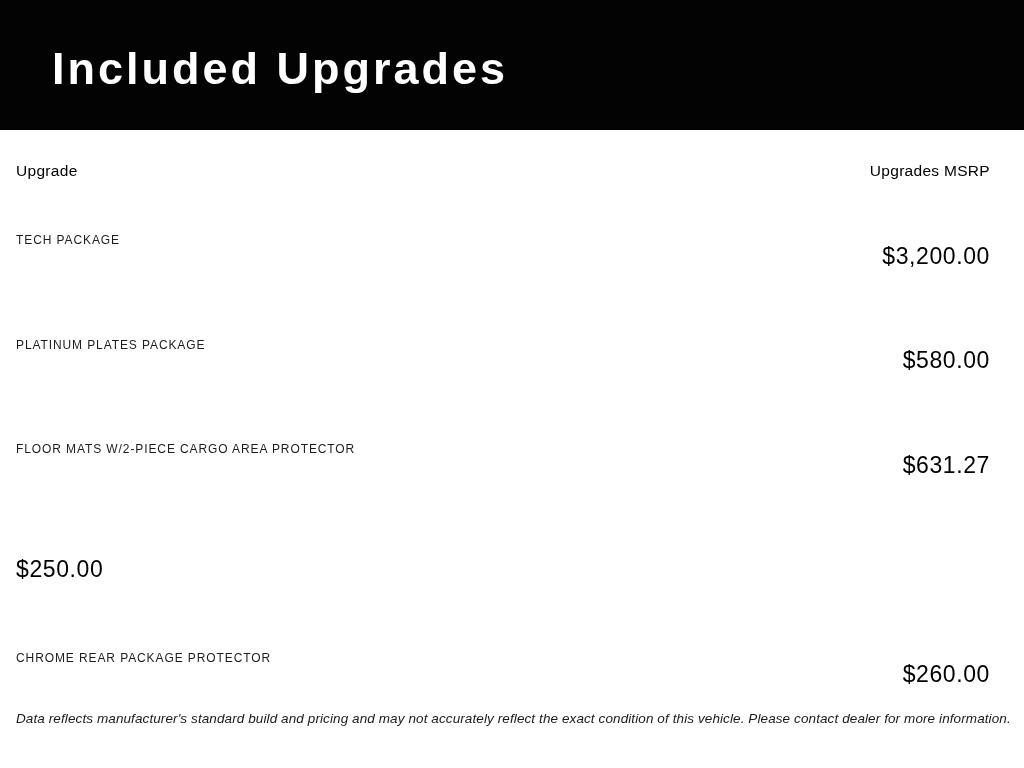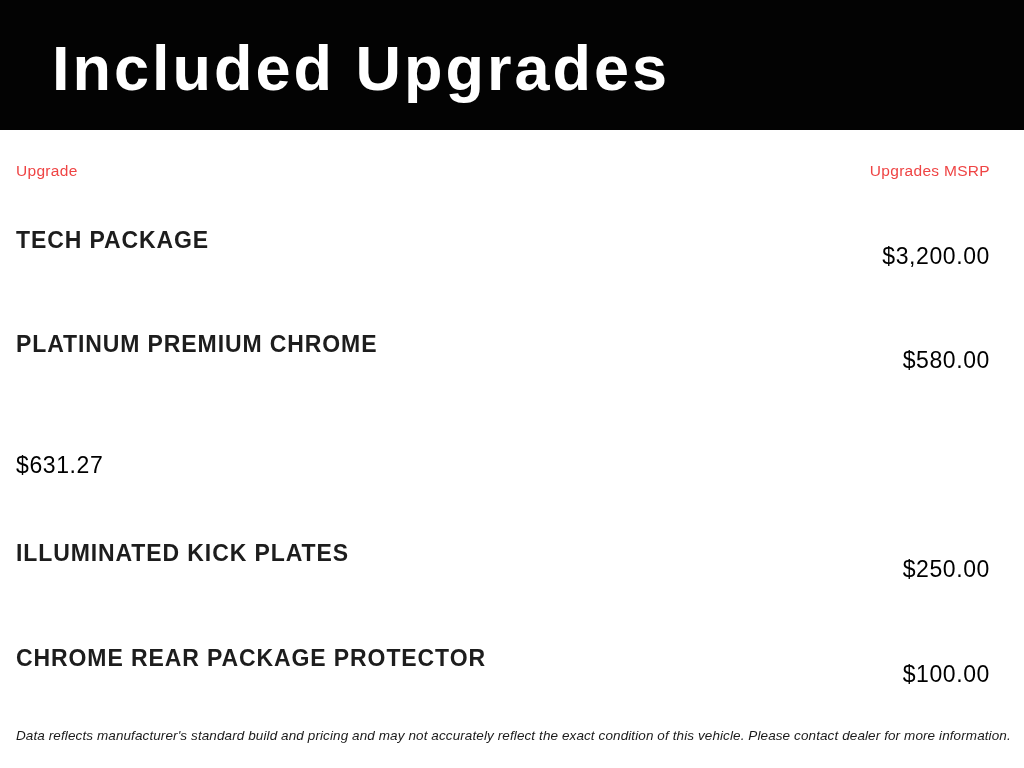--- a/index.html
+++ b/index.html
@@ -22,71 +22,71 @@
     width: 1024px;
     height: 130px;
     background: #030303;
     display: flex;
     align-items: center;
     padding-left: 52px;
     padding-top: 6px;
   }
   .header-title {
     color: #ffffff;
-    font-size: 63px;
+    font-size: 45px;
     font-weight: bold;
     letter-spacing: 3px;
     line-height: 1;
     white-space: nowrap;
   }
   .table-area {
     box-sizing: border-box;
     padding: 0 34px 0 16px;
   }
   .thead-row {
     display: flex;
     justify-content: space-between;
     align-items: center;
     margin-top: 32px;
     height: 18px;
   }
   .col-header {
-    color: #ef4444;
+    color: #000000;
     font-size: 15.5px;
     letter-spacing: 0.3px;
     line-height: 18px;
   }
   .rows {
     margin-top: 8px;
   }
   .upgrade-row {
     display: flex;
     justify-content: space-between;
     align-items: center;
     height: 104.5px;
   }
   .upgrade-label {
     color: #1d1d1d;
-    font-size: 23px;
-    font-weight: 700;
+    font-size: 12px;
+    font-weight: 400;
     letter-spacing: 0.9px;
     white-space: nowrap;
   }
   .upgrade-price {
     color: #000000;
     font-size: 23px;
     font-weight: normal;
     letter-spacing: 0.6px;
     white-space: nowrap;
     margin-top: 32px;
   }
   .footer-area {
     box-sizing: border-box;
     padding: 0 16px;
-    margin-top: 17px;
+    margin-top: 0;
   }
   .disclaimer {
     color: #1a1a1a;
     font-size: 13.5px;
     font-style: italic;
     letter-spacing: 0.1px;
     line-height: 16px;
     white-space: nowrap;
   }
 </style>
@@ -107,36 +107,36 @@
     </div>
 
     <div class="rows">
 
       <div class="upgrade-row">
         <div class="upgrade-label">TECH PACKAGE</div>
         <div class="upgrade-price">$3,200.00</div>
       </div>
 
       <div class="upgrade-row">
-        <div class="upgrade-label">PLATINUM PREMIUM CHROME</div>
+        <div class="upgrade-label">PLATINUM PLATES PACKAGE</div>
         <div class="upgrade-price">$580.00</div>
       </div>
 
       <div class="upgrade-row">
+        <div class="upgrade-label">FLOOR MATS W/2-PIECE CARGO AREA PROTECTOR</div>
         <div class="upgrade-price">$631.27</div>
       </div>
 
       <div class="upgrade-row">
-        <div class="upgrade-label">ILLUMINATED KICK PLATES</div>
         <div class="upgrade-price">$250.00</div>
       </div>
 
       <div class="upgrade-row">
         <div class="upgrade-label">CHROME REAR PACKAGE PROTECTOR</div>
-        <div class="upgrade-price">$100.00</div>
+        <div class="upgrade-price">$260.00</div>
       </div>
 
     </div>
   </div>
 
   <div class="footer-area">
     <div class="disclaimer">Data reflects manufacturer's standard build and pricing and may not accurately reflect the exact condition of this vehicle. Please contact dealer for more information.</div>
   </div>
 
 </div>

